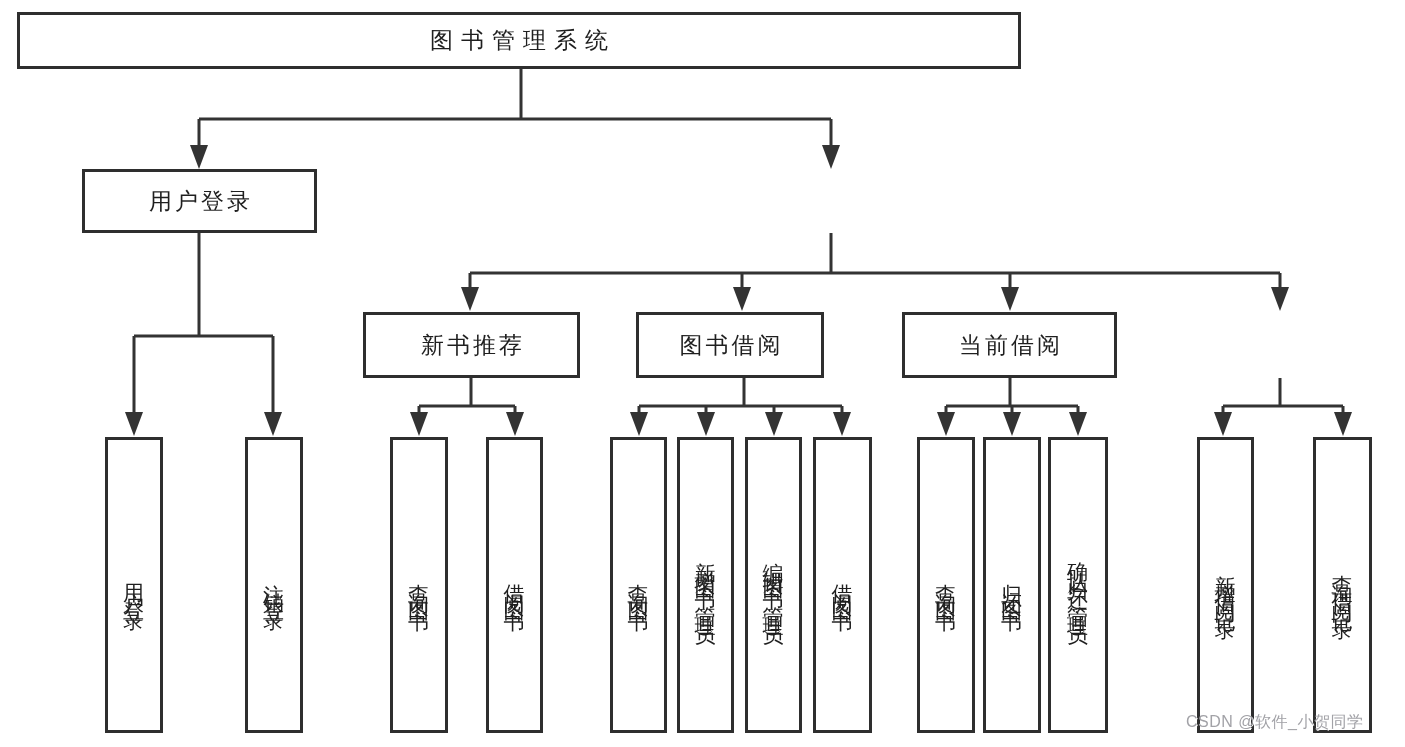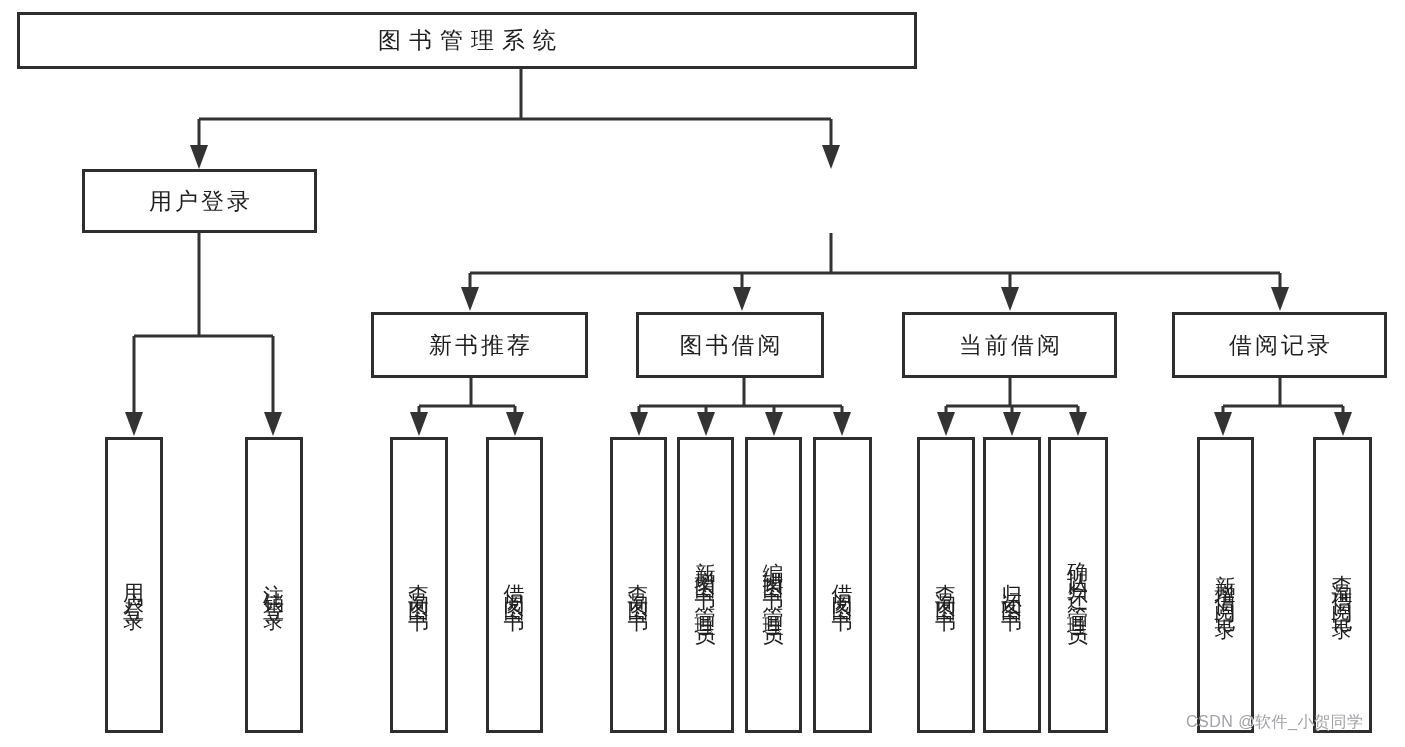--- a/index.html
+++ b/index.html
@@ -59,39 +59,36 @@
     <path d="M1010 378 V406 M946 406 H1078 M946 406 V414 M1012 406 V414 M1078 406 V414"></path>
     <polygon points="937,412 955,412 946,436"></polygon>
     <polygon points="1003,412 1021,412 1012,436"></polygon>
     <polygon points="1069,412 1087,412 1078,436"></polygon>
 
     <path d="M1280 378 V406 M1223 406 H1343 M1223 406 V414 M1343 406 V414"></path>
     <polygon points="1214,412 1232,412 1223,436"></polygon>
     <polygon points="1334,412 1352,412 1343,436"></polygon>
   </svg>
 
-  <div class="box" style="left:17px;top:12px;width:900px;height:57px;">
+  <div class="box" style="left:17px;top:12px;width:1004px;height:57px;">
     <span class="root-label">图书管理系统</span>
   </div>
 
   <div class="box" style="left:82px;top:169px;width:235px;height:64px;">
     <span class="h-label">用户登录</span>
   </div>
 
-  <div class="box" style="left:363px;top:312px;width:217px;height:66px;margin-left:8px;">
+  <div class="box" style="left:363px;top:312px;width:217px;height:66px;">
     <span class="h-label">新书推荐</span>
   </div>
   <div class="box" style="left:636px;top:312px;width:188px;height:66px;">
     <span class="h-label">图书借阅</span>
   </div>
   <div class="box" style="left:902px;top:312px;width:215px;height:66px;justify-content:center;">
     <span class="h-label">当前借阅</span>
-  </div>
-  <div class="box" style="left:1172px;top:312px;width:215px;height:66px;">
-    <span class="h-label">借阅记录</span>
   </div>
 
   <div class="box" style="left:105px;top:437px;width:58px;height:296px;">
     <span class="v-text">用户登录</span>
   </div>
   <div class="box" style="left:245px;top:437px;width:58px;height:296px;">
     <span class="v-text">注销登录</span>
   </div>
 
   <div class="box" style="left:390px;top:437px;width:58px;height:296px;">

